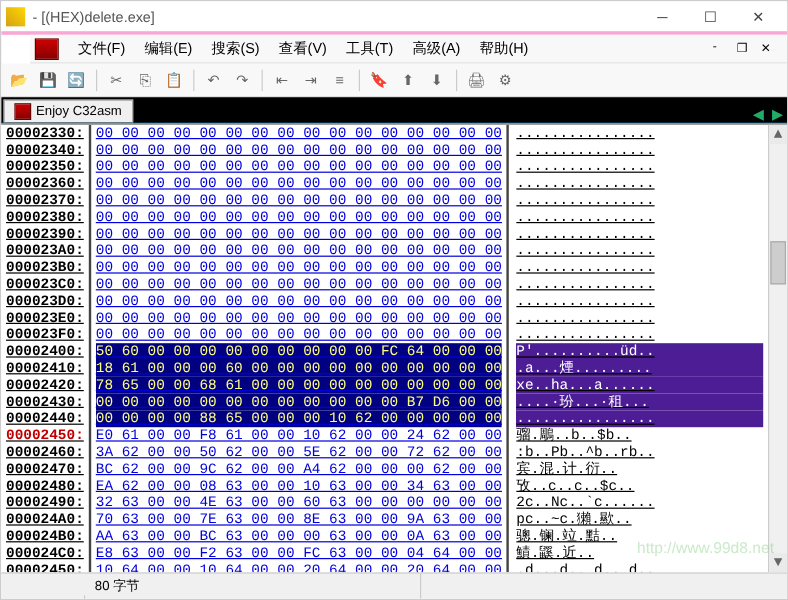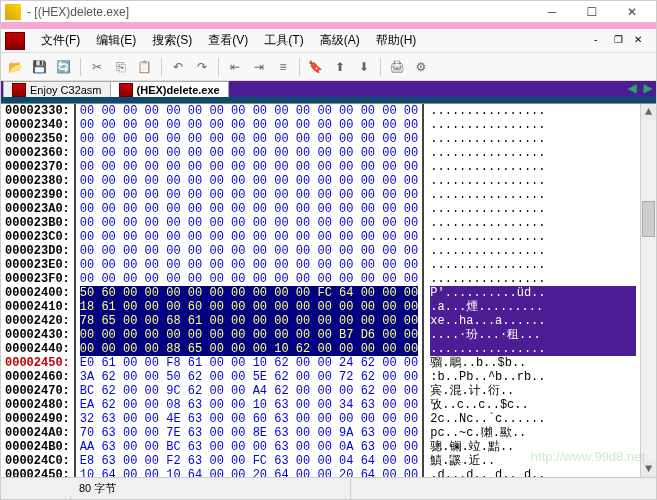--- a/index.html
+++ b/index.html
@@ -1,36 +1,36 @@
 <!DOCTYPE html>
 <html><head>
 <meta charset="utf-8">
 <style>
 * { margin: 0; padding: 0; box-sizing: border-box; }
 body { font-family: "Microsoft YaHei", SimSun, sans-serif; font-size: 12px; background: #fff; width: 657px; height: 500px; overflow: hidden; border: 1px solid #ccc; display: flex; flex-direction: column; }
-.titlebar { height: 28px; background: #fff; display: flex; align-items: center; padding: 0 4px; border-bottom: 7px solid #f9a8d4; }
+.titlebar { height: 28px; background: #fff; display: flex; align-items: center; padding: 0 4px; border-bottom: 3px solid #f9a8d4; }
 .titlebar-icon { width: 16px; height: 16px; background: linear-gradient(45deg, #d4a017, #ffd700); margin-right: 6px; }
 .titlebar-title { flex: 1; color: #555; font-size: 12px; }
 .titlebar-btn { width: 40px; height: 24px; display: flex; align-items: center; justify-content: center; color: #444; cursor: pointer; }
-.menubar { height: 24px; display: flex; align-items: center; background: #f8f8f8; padding: 0 4px; border-bottom: 1px solid #ddd; }
+.menubar { height: 24px; display: flex; align-items: center; background: #f8f8f8; padding: 0 4px; border-bottom: 1px solid #ddd; margin-left: 24px; }
 .menu-icon { width: 20px; height: 18px; background: linear-gradient(#c00, #800); margin-right: 8px; border: 1px solid #600; }
 .menu-item { padding: 3px 8px; cursor: pointer; color: #000; }
 .menu-spacer { flex: 1; }
 .menu-right-btn { width: 16px; height: 14px; margin: 0 2px; color: #000; cursor: pointer; font-size: 10px; }
 .toolbar { height: 28px; display: flex; align-items: center; background: #f8f8f8; padding: 2px 4px; gap: 2px; border-bottom: 1px solid #ddd; }
 .tool-btn { width: 22px; height: 22px; display: flex; align-items: center; justify-content: center; cursor: pointer; border: 1px solid transparent; color: #666; }
 .tool-sep { width: 1px; height: 18px; background: #ccc; margin: 0 3px; }
-.tabbar { height: 22px; display: flex; background: #4c1d95; border-bottom: 6px solid #0c4a6e; padding-left: 2px; }
+.tabbar { height: 22px; display: flex; align-items: flex-end; background: #000000; border-bottom: 1px solid #0c4a6e; padding-left: 2px; }
 .tab { display: flex; align-items: center; padding: 2px 8px; background: #f0f0f0; border: 1px solid #aaa; border-bottom: none; margin-right: -1px; font-size: 11px; cursor: pointer; }
 .tab.active { background: #fff; font-weight: bold; position: relative; z-index: 1; }
 .tab-icon { width: 14px; height: 14px; background: linear-gradient(#c00, #800); margin-right: 4px; border: 1px solid #600; }
 .tab-spacer { flex: 1; }
 .tab-nav { width: 16px; color: #2a6; font-size: 12px; cursor: pointer; text-align: center; }
 .hexview { flex: 1; display: flex; background: #fff; font-family: "Courier New", monospace; font-size: 12px; overflow: hidden; border-top: 1px solid #888; }
-.hexcol { padding: 0 4px; white-space: pre; }
+.hexcol { padding: 0 4px; white-space: pre; text-decoration: underline; }
 .addr { color: #000; border-right: 2px solid #444; font-weight: bold; }
 .addr .sel { color: #c00000; }
 .bytes { color: #0000dd; border-right: 2px solid #444; letter-spacing: 0; }
 .bytes .hl { background: #000080; color: #ffff80; }
 .ascii { flex: 1; color: #000; padding-left: 6px; line-height: 14px; }
 .ascii .hl { background: #4c1d95; color: #fff; }
 .hexrow { height: 14px; line-height: 14px; }
 .scrollbar { width: 16px; background: #f0f0f0; border-left: 1px solid #ccc; position: relative; }
 .scroll-arrow { height: 16px; display: flex; align-items: center; justify-content: center; color: #666; cursor: pointer; background: #eaeaea; }
 .scroll-thumb { position: absolute; top: 26%; left: 1px; right: 1px; height: 36px; background: #cdcdcd; border: 1px solid #aaa; }
@@ -88,24 +88,20 @@
   <div class="tool-sep"></div>
   <div class="tool-btn">🖨</div>
   <div class="tool-btn">⚙</div>
 </div>
 
 <div class="tabbar">
   <div class="tab">
       <div class="tab-icon"></div>
       <span>Enjoy C32asm</span>
     </div>
-  <div class="tab active">
-      <div class="tab-icon"></div>
-      <span>(HEX)delete.exe</span>
-    </div>
   <div class="tab-spacer"></div>
   <div class="tab-nav">◀</div>
   <div class="tab-nav">▶</div>
 </div>
 
 <div class="hexview">
   <div class="hexcol addr" id="addrcol"><div class="hexrow">00002330:</div><div class="hexrow">00002340:</div><div class="hexrow">00002350:</div><div class="hexrow">00002360:</div><div class="hexrow">00002370:</div><div class="hexrow">00002380:</div><div class="hexrow">00002390:</div><div class="hexrow">000023A0:</div><div class="hexrow">000023B0:</div><div class="hexrow">000023C0:</div><div class="hexrow">000023D0:</div><div class="hexrow">000023E0:</div><div class="hexrow">000023F0:</div><div class="hexrow">00002400:</div><div class="hexrow">00002410:</div><div class="hexrow">00002420:</div><div class="hexrow">00002430:</div><div class="hexrow">00002440:</div><div class="hexrow sel">00002450:</div><div class="hexrow">00002460:</div><div class="hexrow">00002470:</div><div class="hexrow">00002480:</div><div class="hexrow">00002490:</div><div class="hexrow">000024A0:</div><div class="hexrow">000024B0:</div><div class="hexrow">000024C0:</div><div class="hexrow">00002450:</div></div>
   <div class="hexcol bytes" id="bytecol"><div class="hexrow">00 00 00 00 00 00 00 00 00 00 00 00 00 00 00 00</div><div class="hexrow">00 00 00 00 00 00 00 00 00 00 00 00 00 00 00 00</div><div class="hexrow">00 00 00 00 00 00 00 00 00 00 00 00 00 00 00 00</div><div class="hexrow">00 00 00 00 00 00 00 00 00 00 00 00 00 00 00 00</div><div class="hexrow">00 00 00 00 00 00 00 00 00 00 00 00 00 00 00 00</div><div class="hexrow">00 00 00 00 00 00 00 00 00 00 00 00 00 00 00 00</div><div class="hexrow">00 00 00 00 00 00 00 00 00 00 00 00 00 00 00 00</div><div class="hexrow">00 00 00 00 00 00 00 00 00 00 00 00 00 00 00 00</div><div class="hexrow">00 00 00 00 00 00 00 00 00 00 00 00 00 00 00 00</div><div class="hexrow">00 00 00 00 00 00 00 00 00 00 00 00 00 00 00 00</div><div class="hexrow">00 00 00 00 00 00 00 00 00 00 00 00 00 00 00 00</div><div class="hexrow">00 00 00 00 00 00 00 00 00 00 00 00 00 00 00 00</div><div class="hexrow">00 00 00 00 00 00 00 00 00 00 00 00 00 00 00 00</div><div class="hexrow hl">50 60 00 00 00 00 00 00 00 00 00 FC 64 00 00 00</div><div class="hexrow hl">18 61 00 00 00 60 00 00 00 00 00 00 00 00 00 00</div><div class="hexrow hl">78 65 00 00 68 61 00 00 00 00 00 00 00 00 00 00</div><div class="hexrow hl">00 00 00 00 00 00 00 00 00 00 00 00 B7 D6 00 00</div><div class="hexrow hl">00 00 00 00 88 65 00 00 00 10 62 00 00 00 00 00</div><div class="hexrow">E0 61 00 00 F8 61 00 00 10 62 00 00 24 62 00 00</div><div class="hexrow">3A 62 00 00 50 62 00 00 5E 62 00 00 72 62 00 00</div><div class="hexrow">BC 62 00 00 9C 62 00 00 A4 62 00 00 00 62 00 00</div><div class="hexrow">EA 62 00 00 08 63 00 00 10 63 00 00 34 63 00 00</div><div class="hexrow">32 63 00 00 4E 63 00 00 60 63 00 00 00 00 00 00</div><div class="hexrow">70 63 00 00 7E 63 00 00 8E 63 00 00 9A 63 00 00</div><div class="hexrow">AA 63 00 00 BC 63 00 00 00 63 00 00 0A 63 00 00</div><div class="hexrow">E8 63 00 00 F2 63 00 00 FC 63 00 00 04 64 00 00</div><div class="hexrow">10 64 00 00 10 64 00 00 20 64 00 00 20 64 00 00</div></div>
   <div class="hexcol ascii" id="asciicol"><div class="hexrow">................</div><div class="hexrow">................</div><div class="hexrow">................</div><div class="hexrow">................</div><div class="hexrow">................</div><div class="hexrow">................</div><div class="hexrow">................</div><div class="hexrow">................</div><div class="hexrow">................</div><div class="hexrow">................</div><div class="hexrow">................</div><div class="hexrow">................</div><div class="hexrow">................</div><div class="hexrow hl">P'..........üd..</div><div class="hexrow hl">.a...煙.........</div><div class="hexrow hl">xe..ha...a......</div><div class="hexrow hl">....·玢...·租...</div><div class="hexrow hl">................</div><div class="hexrow">骝.鵰..b..$b..</div><div class="hexrow">:b..Pb..^b..rb..</div><div class="hexrow">宾.混.计.衍..</div><div class="hexrow">攷..c..c..$c..</div><div class="hexrow">2c..Nc..`c......</div><div class="hexrow">pc..~c.獺.歞..</div><div class="hexrow">骢.镧.竝.黠..</div><div class="hexrow">鰿.鼷.近..</div><div class="hexrow">.d...d.. d.. d..</div></div>
   <div class="scrollbar">

